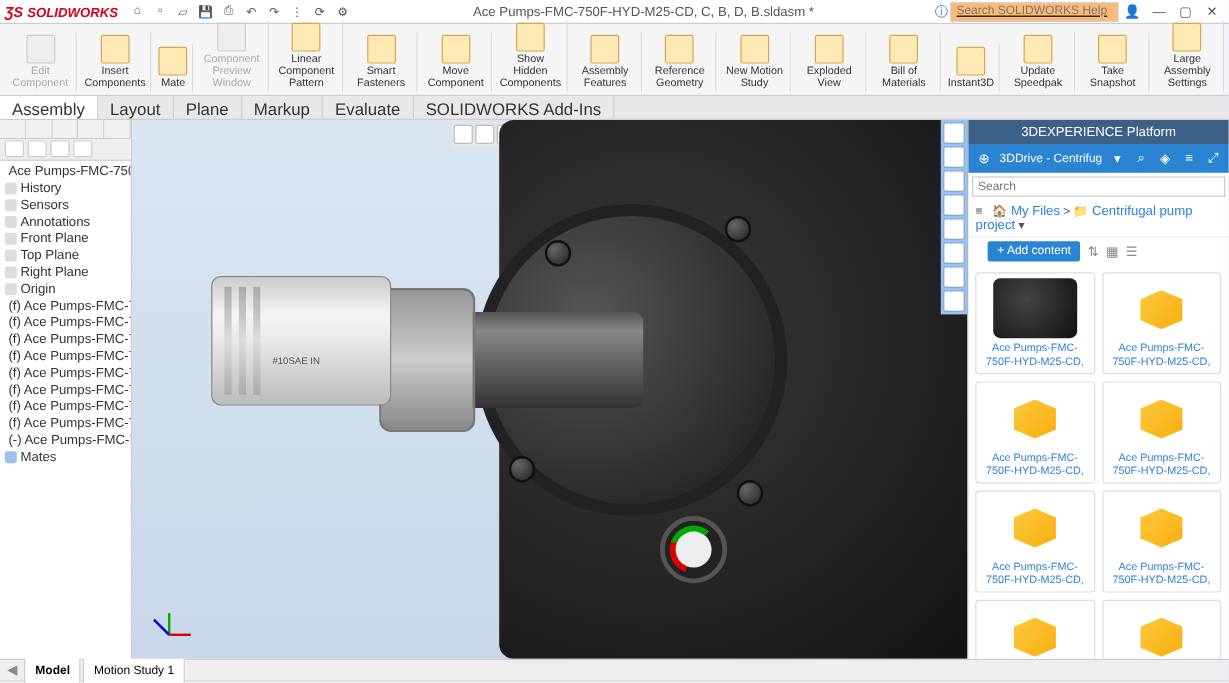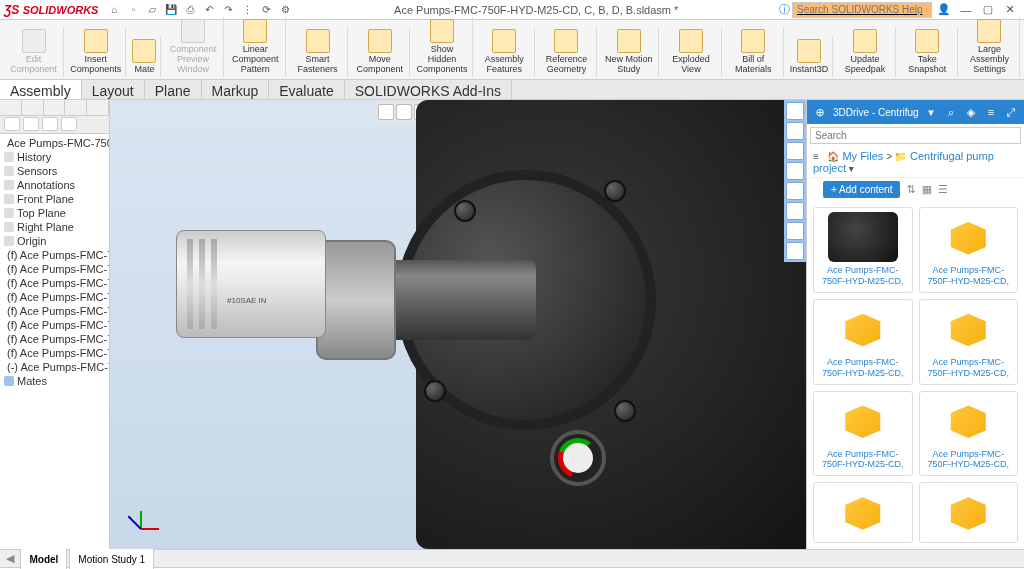--- a/index.html
+++ b/index.html
@@ -318,20 +318,21 @@
         <span></span>
         <span></span>
         <span></span>
         <span></span>
         <span></span>
         <span></span>
     </div>
   </div>
 
   <div class="panel3dx">
+    <div class="hdr">3DEXPERIENCE Platform</div>
     <div class="nav">
       <span class="icn">⊕</span>
       <span class="t">3DDrive - Centrifugal pu...</span>
       <span class="icn">▾</span>
       <span class="icn">⌕</span>
       <span class="icn">◈</span>
       <span class="icn">≡</span>
       <span class="icn">⤢</span>
     </div>
     <div class="srch"><input placeholder="Search" style=""></div>

